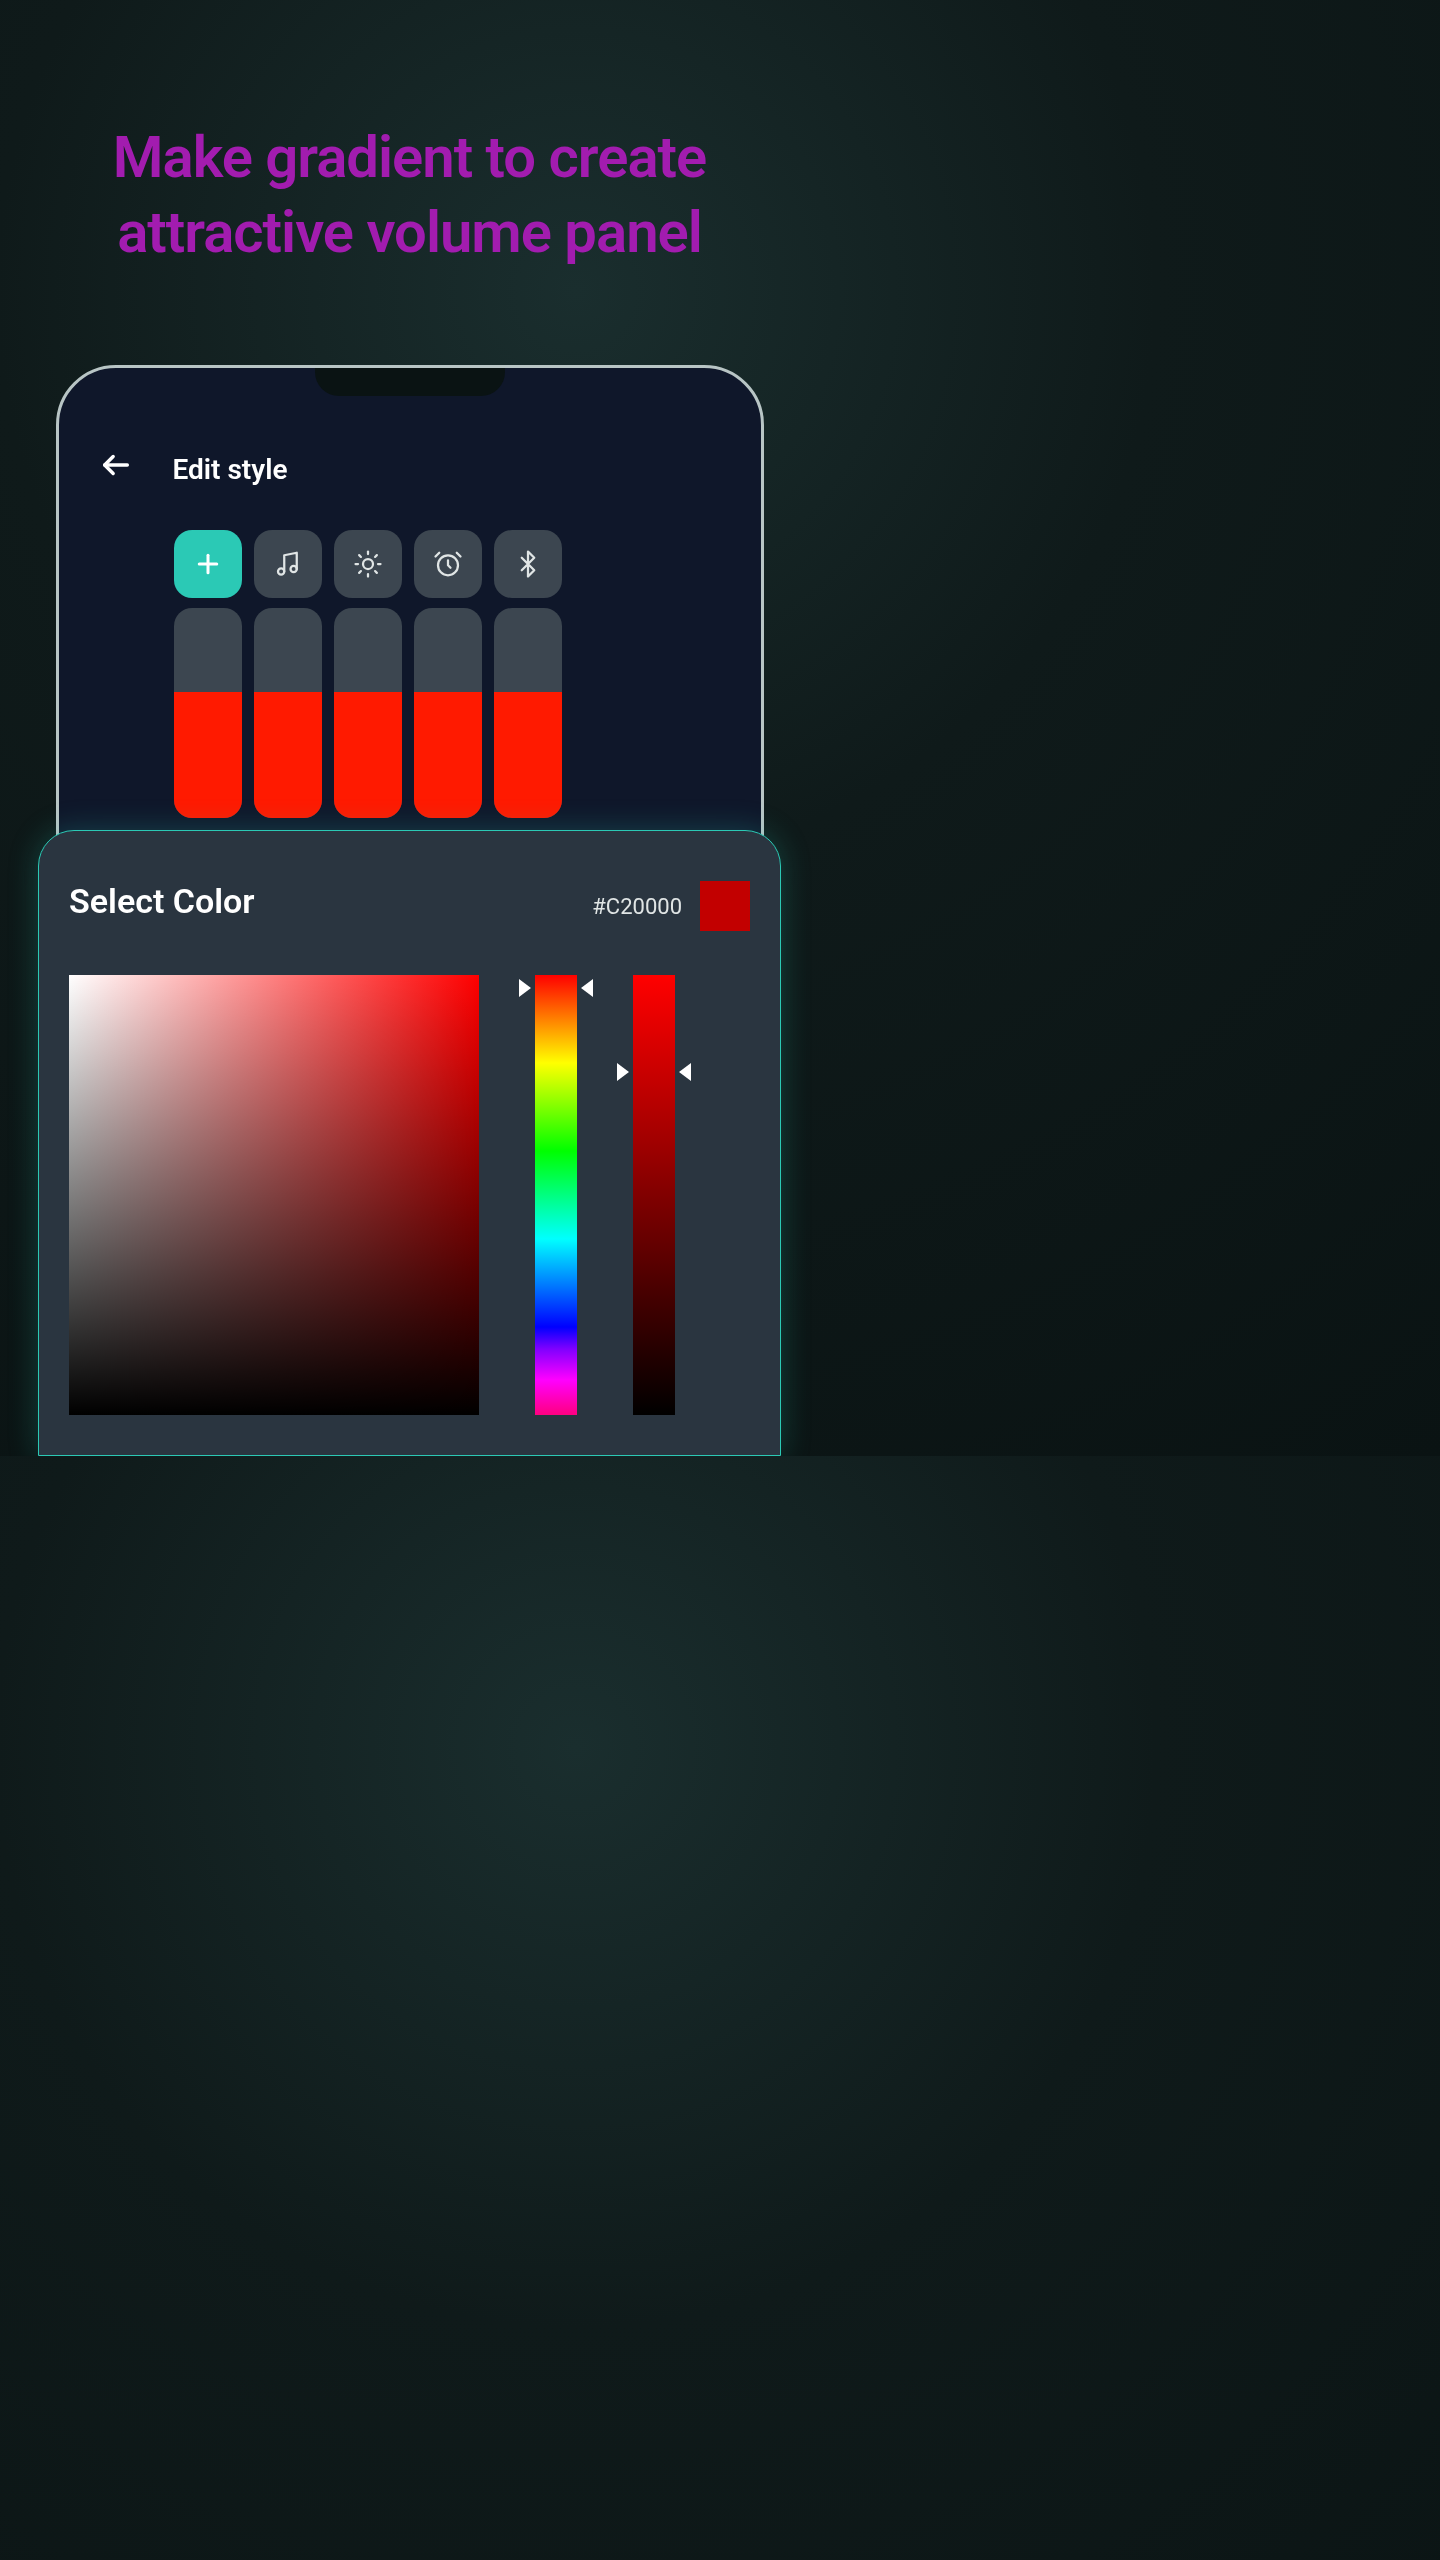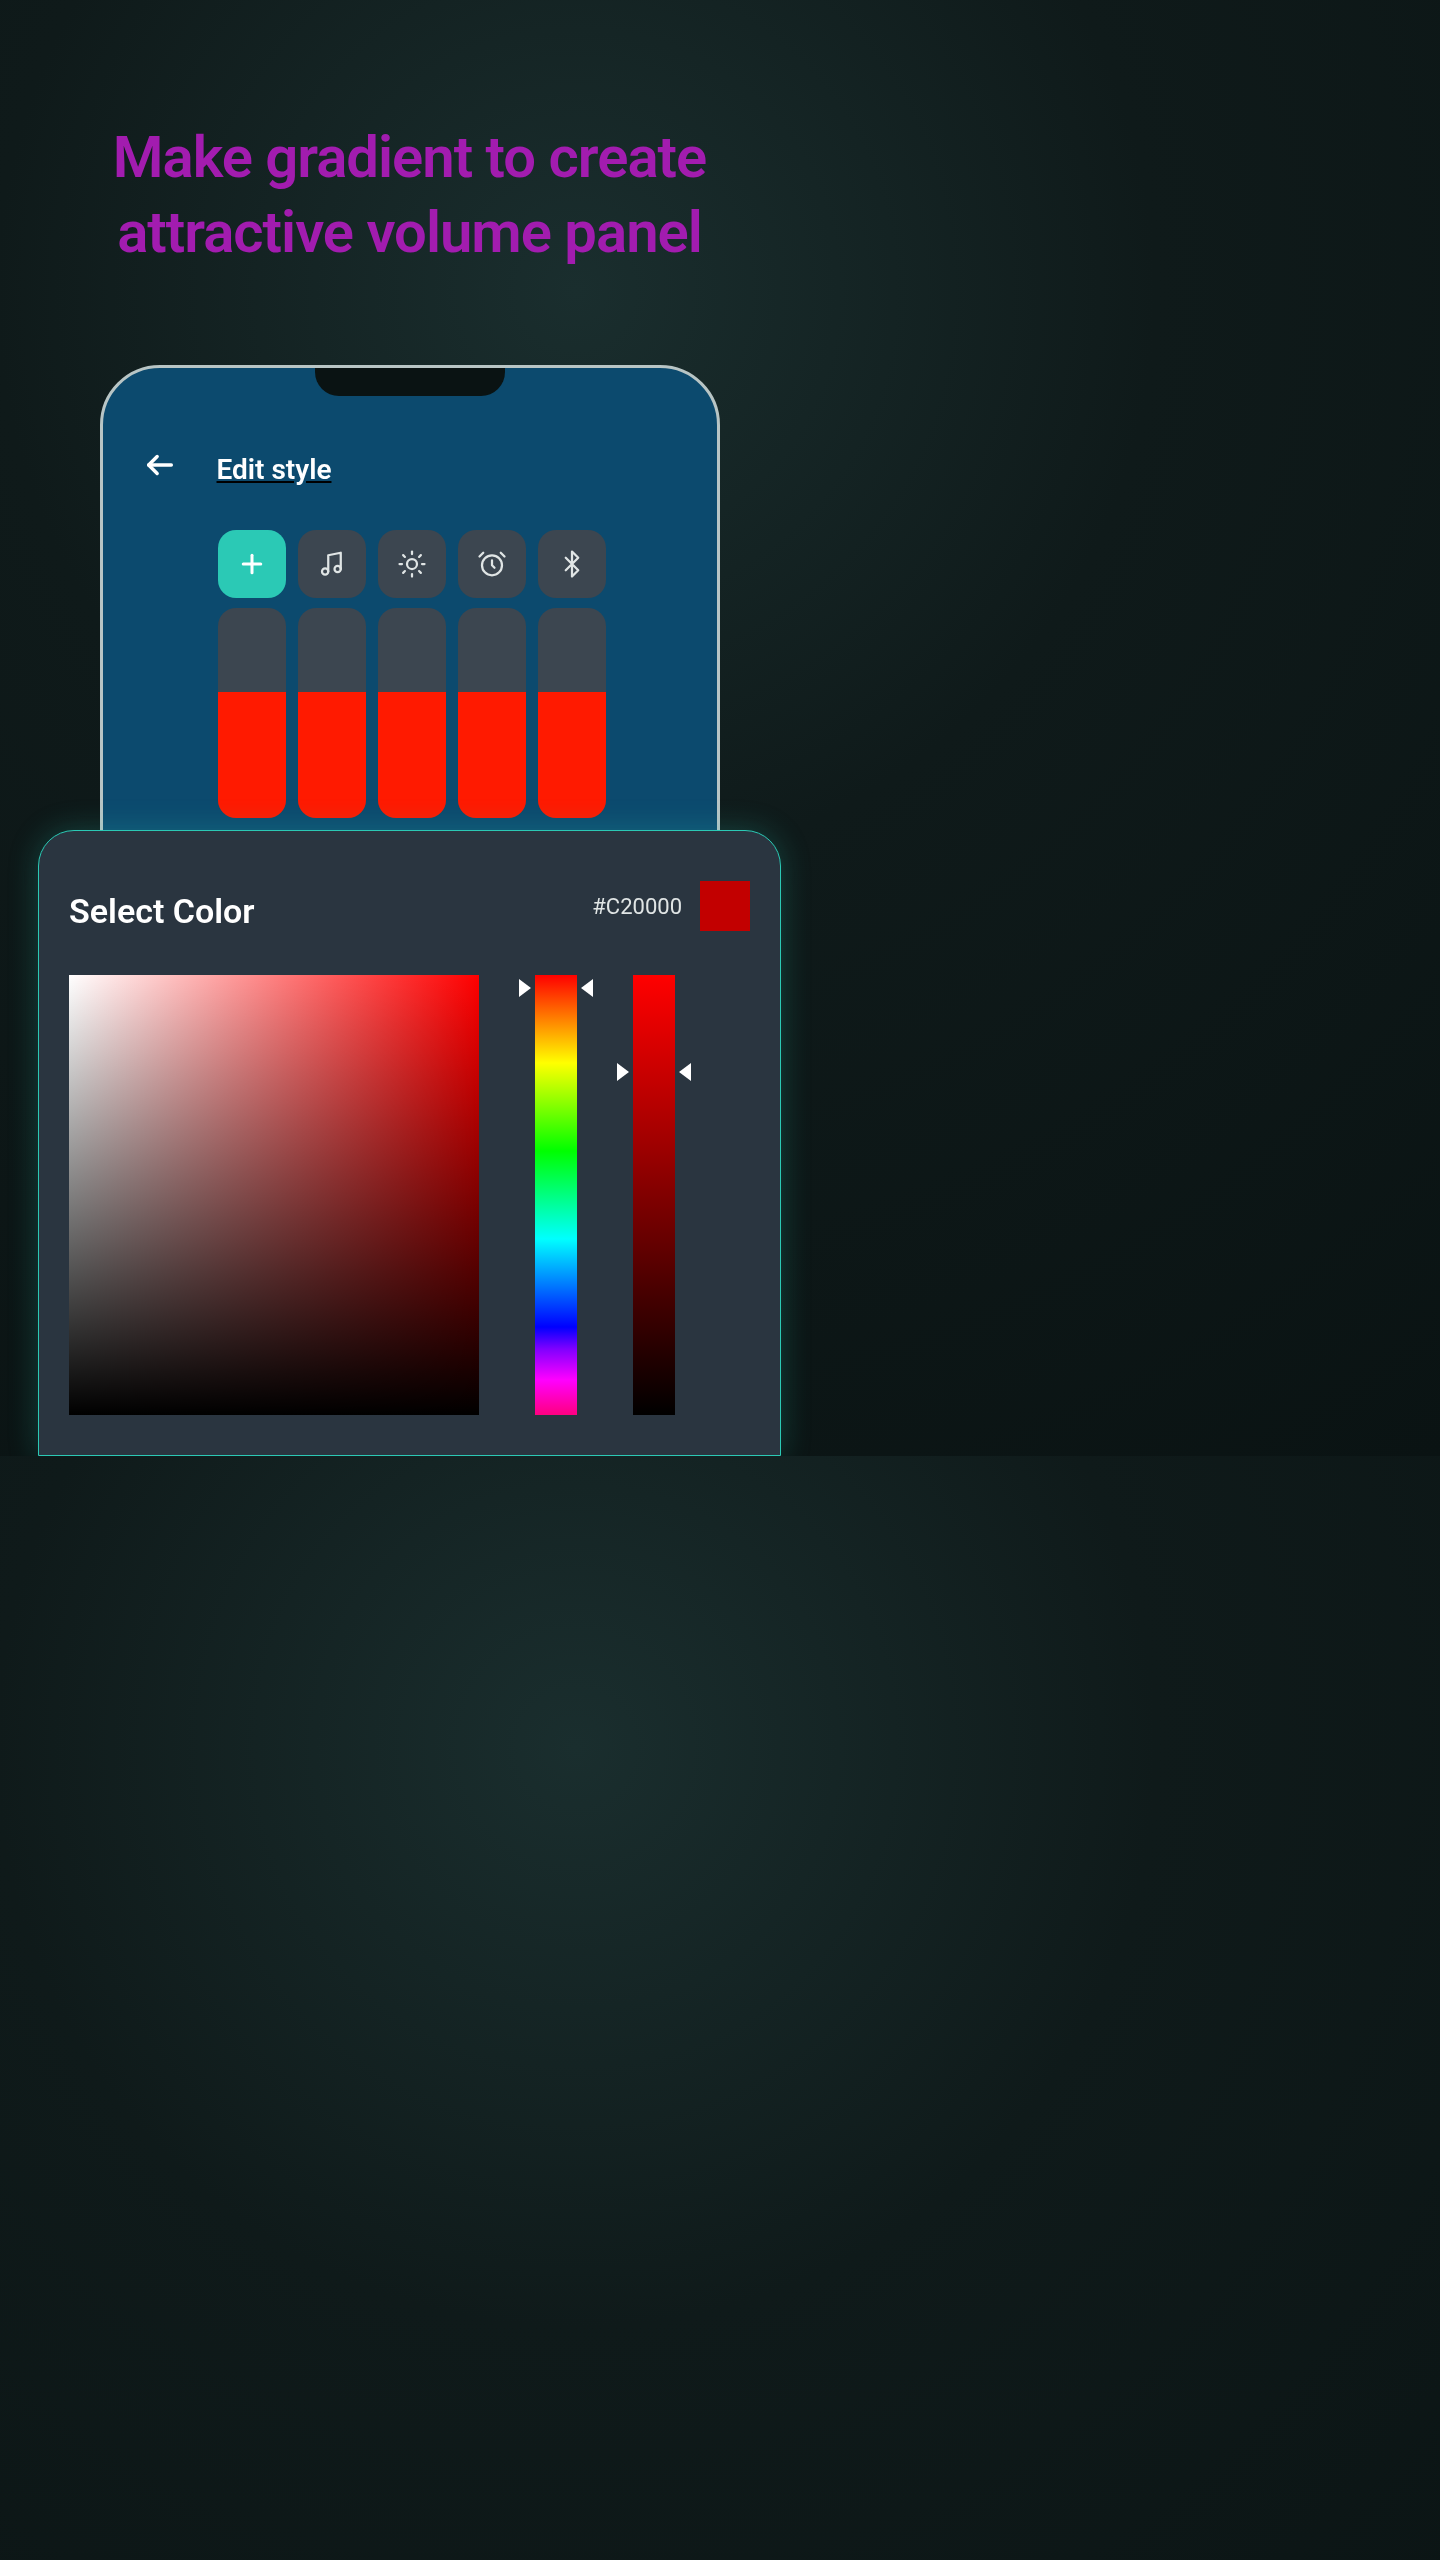--- a/index.html
+++ b/index.html
@@ -18,27 +18,26 @@
     font-weight: 600;
     line-height: 1.3;
     padding: 120px 50px 0;
     letter-spacing: -1px;
   }
   .phone-frame {
     position: absolute;
     left: 50%;
     transform: translateX(-50%);
     top: 365px;
-    width: 620px;
+    width: 708px;
     height: 700px;
     border: 3px solid #b8c5c5;
     border-radius: 60px 60px 0 0;
-    background: #0c4a6e;
+    background: #0f172a;
     overflow: hidden;
-    text-decoration: underline;
   }
   .notch {
     position: absolute;
     top: 0;
     left: 50%;
     transform: translateX(-50%);
     width: 190px;
     height: 28px;
     background: #0a1313;
     border-radius: 0 0 24px 24px;
@@ -105,21 +104,21 @@
     top: 830px;
     bottom: 0;
     background: #2a3540;
     border: 1px solid #2bc9b5;
     border-radius: 36px 36px 0 0;
     box-shadow: 0 0 30px rgba(43,201,181,0.25);
     padding: 50px 30px 0;
   }
   .picker-header {
     display: flex;
-    align-items: flex-end;
+    align-items: flex-start;
     justify-content: space-between;
     margin-bottom: 44px;
   }
   .picker-title {
     color: #fff;
     font-size: 34px;
     font-weight: 600;
   }
   .picker-right {
     display: flex;

